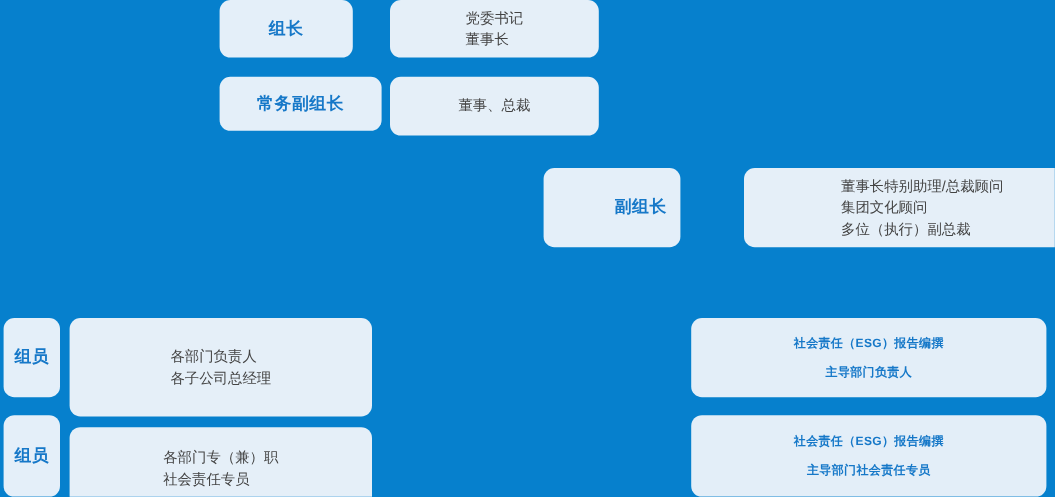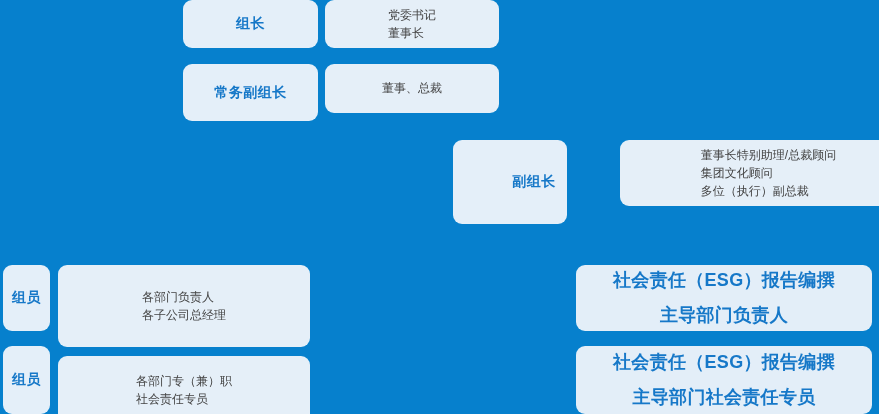--- a/index.html
+++ b/index.html
@@ -65,34 +65,34 @@
     box-sizing: border-box;
     display: flex;
     flex-direction: column;
     align-items: center;
     justify-content: center;
     gap: 11px;
   }
   .esg-line {
     color: #1678c8;
     font-weight: bold;
-    font-size: 18px;
+    font-size: 10px;
     letter-spacing: 0.3px;
     line-height: 1.3;
     text-align: center;
     white-space: nowrap;
   }
   
-  #card-leader        { left: 183px; top: 0px;   width: 135px; height: 48px; }
+  #card-leader        { left: 183px; top: 0px;   width: 111px; height: 48px; }
   #card-leader-detail { left: 325px; top: 0px;   width: 174px; height: 48px; }
   
-  #card-exec-deputy        { left: 183px; top: 64px; width: 135px; height: 57px; justify-content: center; }
+  #card-exec-deputy        { left: 183px; top: 64px; width: 135px; height: 45px; justify-content: center; }
   #card-exec-deputy-detail { left: 325px; top: 64px; width: 174px; height: 49px; }
   
-  #card-deputy        { left: 453px; top: 140px; width: 114px; height: 84px; padding-left: 48px; }
+  #card-deputy        { left: 453px; top: 140px; width: 114px; height: 66px; padding-left: 48px; }
   #card-deputy-detail { left: 575px; top: 140px; width: 297px; height: 66px; margin-left: 45px; }
   
   #card-member-1        { left: 3px;  top: 265px; width: 47px;  height: 66px; }
   #card-member-1-detail { left: 58px; top: 265px; width: 252px; height: 82px; }
   #card-esg-1           { left: 576px; top: 265px; width: 296px; height: 66px; }
   
   #card-member-2        { left: 3px;  top: 346px; width: 47px;  height: 68px; }
   #card-member-2-detail { left: 58px; top: 346px; width: 252px; height: 68px; margin-top: 10px; }
   #card-esg-2           { left: 576px; top: 346px; width: 296px; height: 68px; }
 </style>

